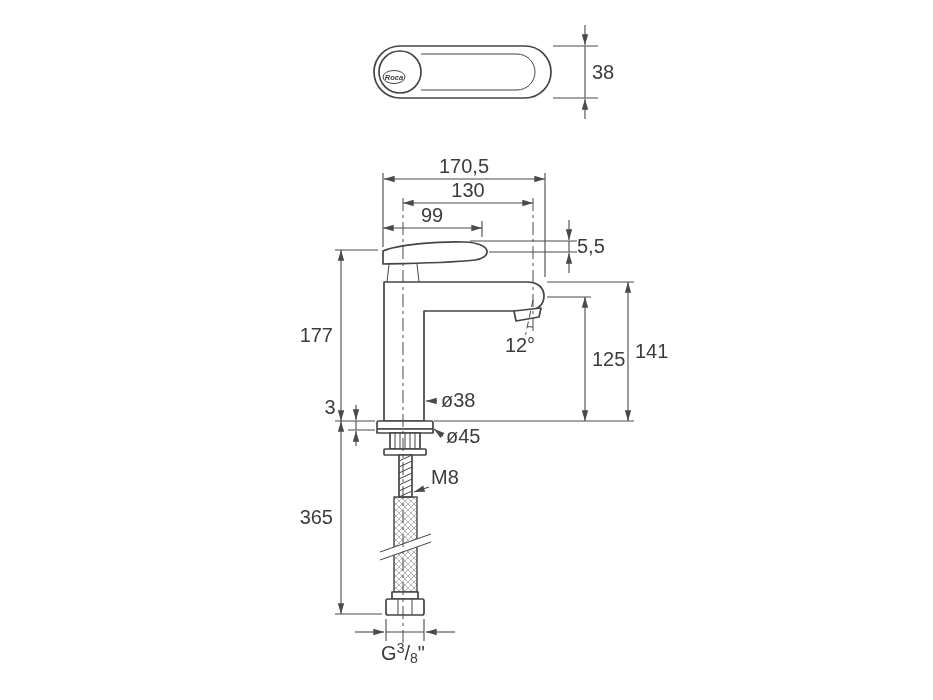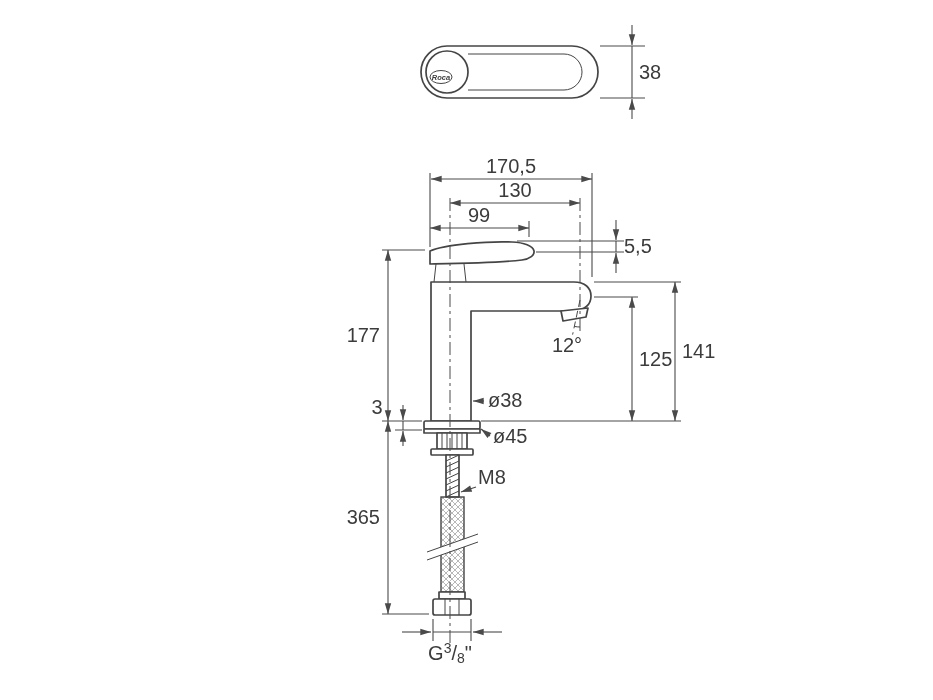--- a/index.html
+++ b/index.html
@@ -1,16 +1,16 @@
 <!DOCTYPE html>
 <html><head>
 <meta charset="utf-8">
 <style>
   html,body{margin:0;padding:0;background:#ffffff;}
-  .stage{position:relative;width:774px;height:700px;background:#ffffff;overflow:hidden;padding-left:47px;}
+  .stage{position:relative;width:774px;height:700px;background:#ffffff;overflow:hidden;}
   svg{display:block;}
   .obj{fill:#ffffff;stroke:#454545;stroke-width:1.7;stroke-linejoin:round;}
   .thin{fill:none;stroke:#454545;stroke-width:1;}
   .dim{fill:none;stroke:#4a4a4a;stroke-width:1.1;}
   .ctr{fill:none;stroke:#4a4a4a;stroke-width:1;stroke-dasharray:13 4 3 4;}
   .dash{fill:none;stroke:#4a4a4a;stroke-width:1;stroke-dasharray:7 4;}
   .dtxt{font-family:"Liberation Sans","DejaVu Sans",sans-serif;font-size:20px;fill:#3c3c3c;}
   .logo{font-family:"Liberation Sans","DejaVu Sans",sans-serif;font-size:7.5px;font-style:italic;font-weight:bold;fill:#3c3c3c;}
 </style>
 </head>

